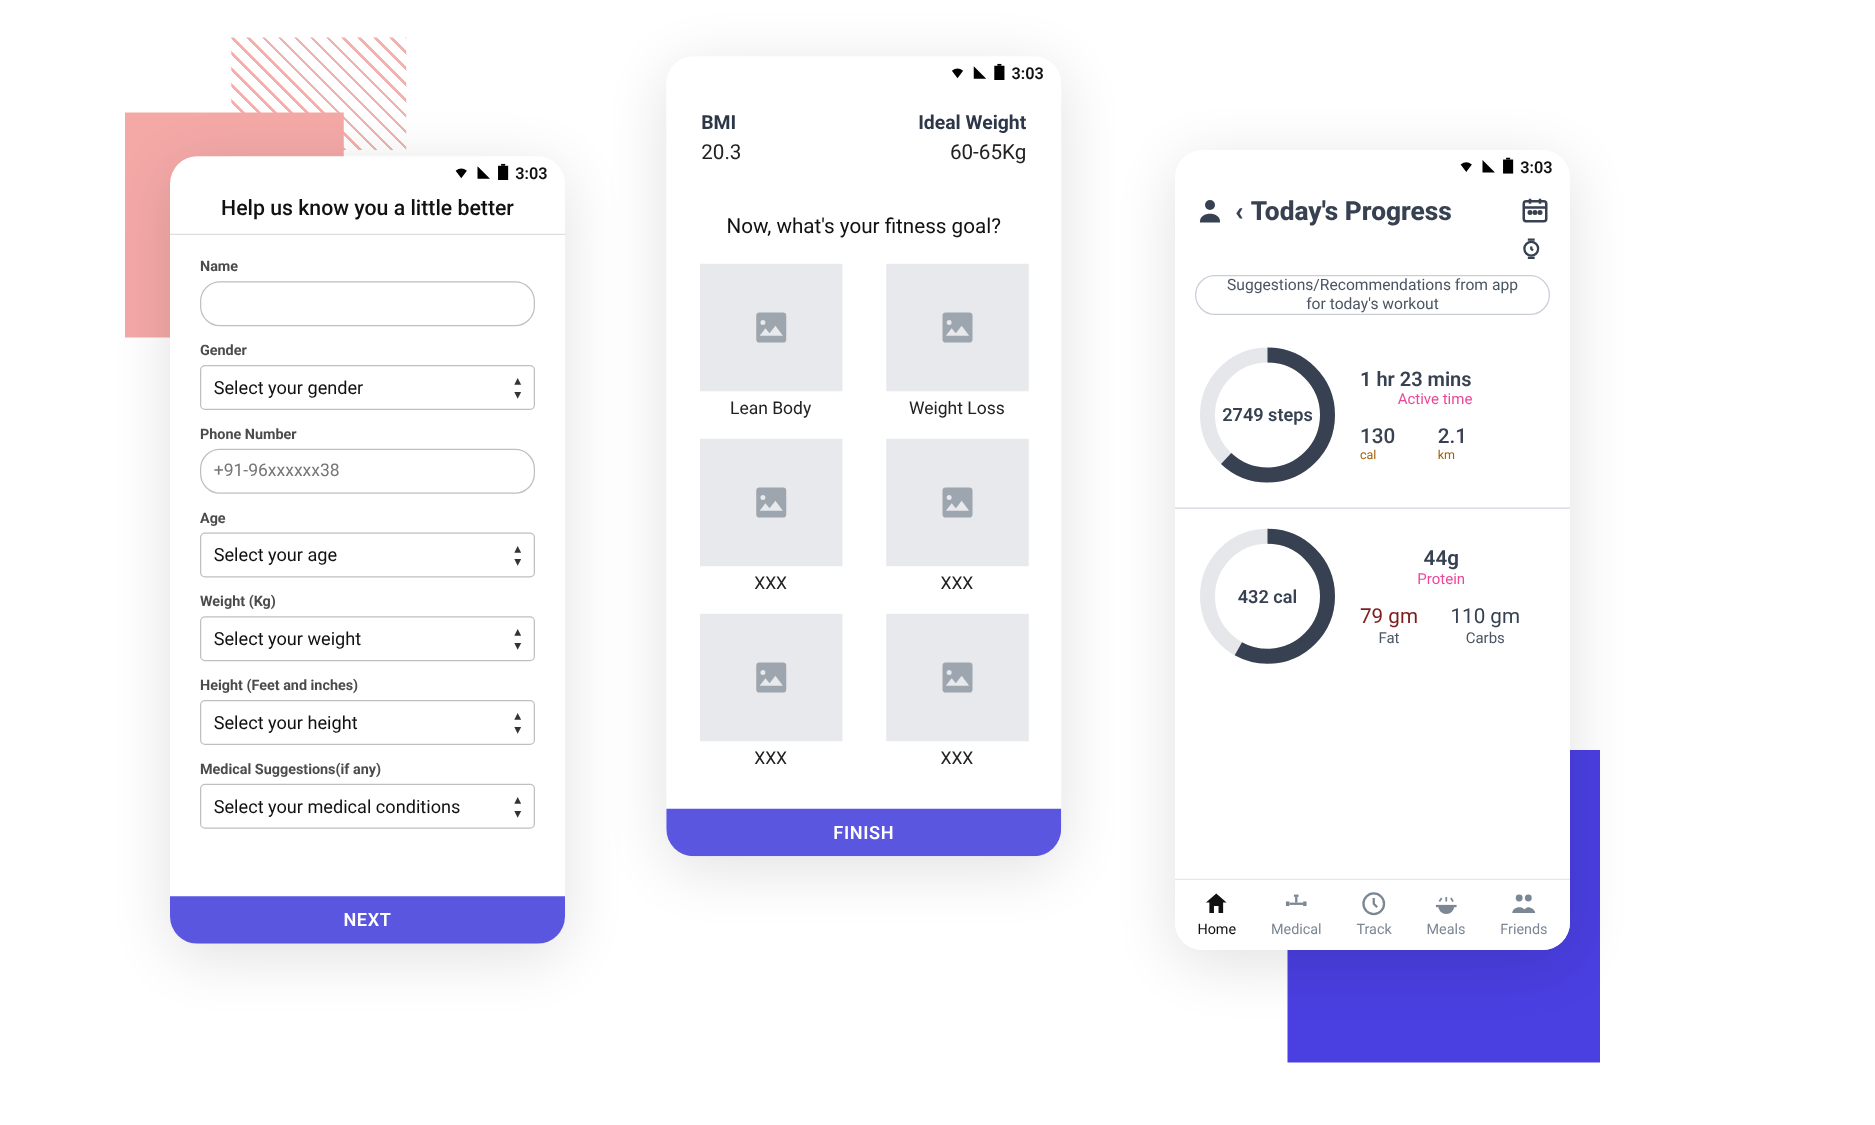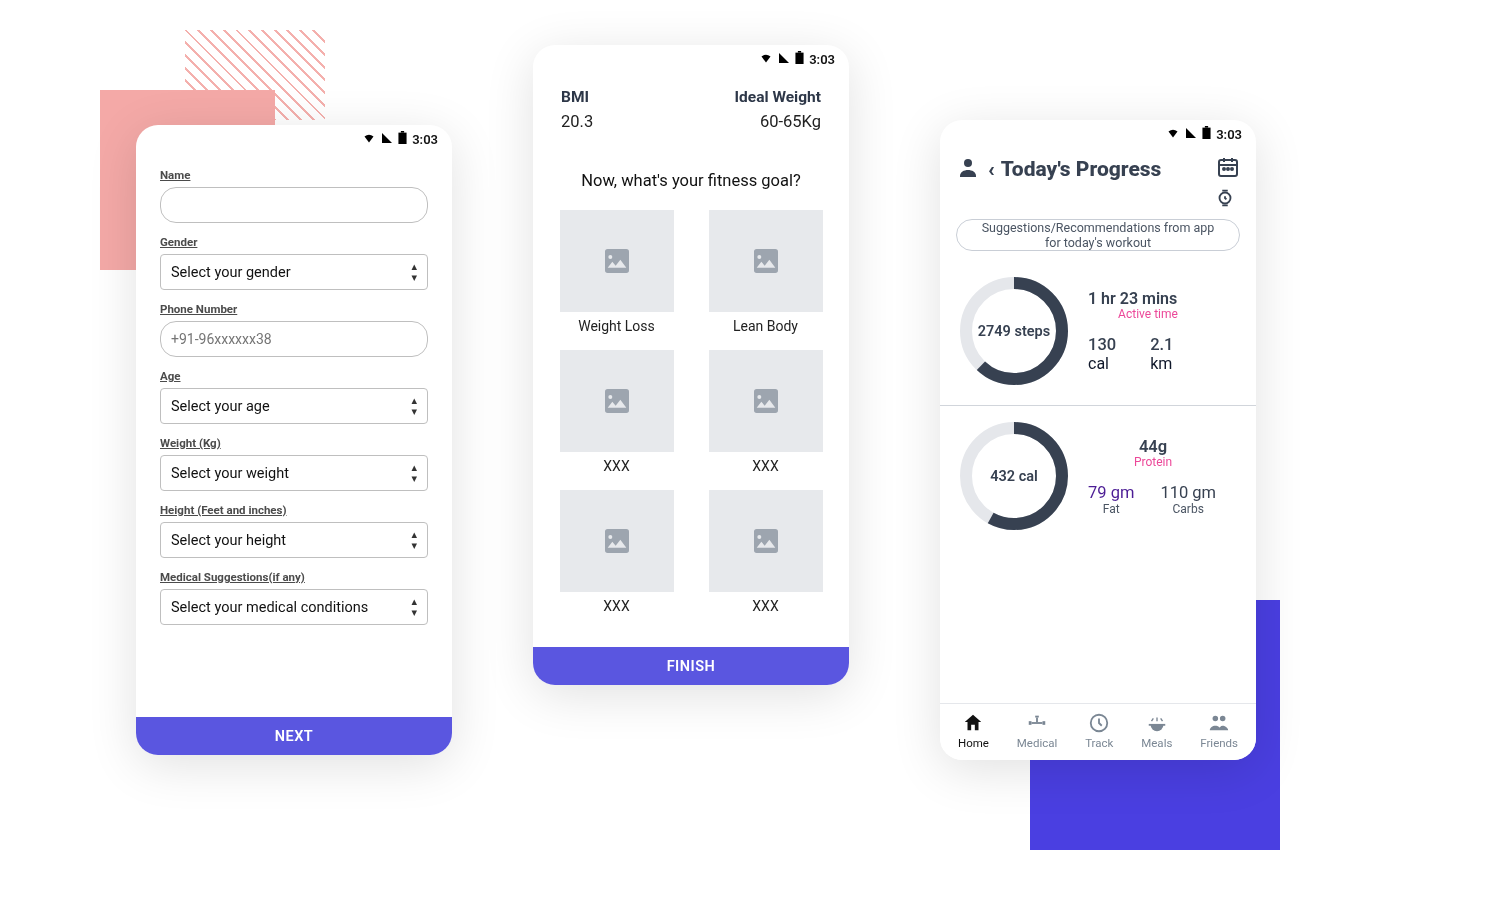--- a/index.html
+++ b/index.html
@@ -50,21 +50,21 @@
   .statusbar {
     display: flex; justify-content: flex-end; align-items: center;
     padding: 6px 14px 3px 14px; gap: 5px;
     font-size: 13px; font-weight: 600; color: #111;
   }
   .sb-icon { display:inline-block; }
 
   
   .p1-title { text-align: center; font-size: 17px; font-weight: 500; color:#111; padding: 6px 0 10px 0; border-bottom: 1px solid #ddd; }
   .p1-body { padding: 10px 24px 0 24px; flex:1; overflow:hidden; }
-  .field-label { font-size: 11.5px; font-weight: 700; color:#4b4b4b; margin-top: 12px; margin-bottom:5px;text-decoration:underline; }
+  .field-label { font-size: 11.5px; font-weight: 700; color:#4b4b4b; margin-top: 12px; margin-bottom:5px; }
   .field-label:first-child { margin-top: 8px; }
   .text-input {
     width:100%; height:36px; border:1px solid #bfbfbf; border-radius:16px;
     padding: 0 10px; font-size:14px;
   }
   .select-input {
     width:100%; height:36px; border:1px solid #bfbfbf; border-radius:4px;
     padding: 0 10px; font-size:14.5px; color:#111;
     display:flex; align-items:center; justify-content:space-between;
     background:#fff;
@@ -108,21 +108,21 @@
   .divider { height:1px; background:#d1d5db; margin:0; }
   .ring { position:relative; width:112px; height:112px; }
   .ring svg { transform: rotate(-90deg); }
   .ring-text { position:absolute; inset:0; display:flex; align-items:center; justify-content:center; font-size:14.5px; font-weight:600; color:#374151; }
   .stats { flex:1; }
   .stat-main { font-size:16px; font-weight:600; color:#374151; }
   .stat-sub { font-size:12px; color:#ec4899; margin-top:-1px; }
   .stat-row { display:flex; gap:34px; margin-top:14px; }
   .stat-col { text-align:left; }
   .stat-col .v { font-size:16.5px; color:#374151; font-weight:500; }
-  .stat-col .l { font-size:16px; color:#0f172a; }
+  .stat-col .l { font-size:10px; color:#a16207; }
   .stat-row2 { display:flex; gap:26px; margin-top:14px; }
   .stat-center { text-align:center; }
   .p3-nav {
     margin-top:auto; border-top:1px solid #e5e7eb; display:flex; justify-content:space-around;
     padding:8px 4px 10px 4px; background:#fff;
   }
   .nav-item { display:flex; flex-direction:column; align-items:center; font-size:11.5px; color:#7b8794; gap:2px; }
   .nav-item.active { color:#111; }
   .nav-item svg { width:26px; height:22px; }
 </style>
@@ -147,20 +147,21 @@
     </span>
     <span class="sb-icon">
       <svg width="9" height="13" viewBox="0 0 10 16">
           <rect x="3" y="0" width="4" height="2" fill="#000"></rect>
           <rect x="0" y="2" width="10" height="14" fill="#000"></rect>
         </svg>
     </span>
     <span>3:03</span>
   </div>
 
+  <div class="p1-title">Help us know you a little better</div>
 
   <div class="p1-body">
     <div class="field-label">Name</div>
     <input class="text-input" style="">
 
     <div class="field-label">Gender</div>
     <div class="select-input">
       <span>Select your gender</span>
       <span class="select-caret">▴<br>▾</span>
     </div>
@@ -226,29 +227,29 @@
 
   <div class="p2-question">Now, what's your fitness goal?</div>
 
   <div class="goal-grid">
     <div class="goal-item">
       <div class="goal-img">
           <svg viewBox="0 0 24 24">
             <path d="M21 19V5a2 2 0 00-2-2H5a2 2 0 00-2 2v14a2 2 0 002 2h14a2 2 0 002-2zM8.5 9A1.5 1.5 0 117 7.5 1.5 1.5 0 018.5 9zM5 17l3.5-4.5 2.5 3 3.5-4.5L19 17H5z"></path>
           </svg>
         </div>
+      <div class="goal-label">Lean Body</div>
+    </div>
+    <div class="goal-item">
+      <div class="goal-img">
+          <svg viewBox="0 0 24 24">
+            <path d="M21 19V5a2 2 0 00-2-2H5a2 2 0 00-2 2v14a2 2 0 002 2h14a2 2 0 002-2zM8.5 9A1.5 1.5 0 117 7.5 1.5 1.5 0 018.5 9zM5 17l3.5-4.5 2.5 3 3.5-4.5L19 17H5z"></path>
+          </svg>
+        </div>
       <div class="goal-label">Weight Loss</div>
-    </div>
-    <div class="goal-item">
-      <div class="goal-img">
-          <svg viewBox="0 0 24 24">
-            <path d="M21 19V5a2 2 0 00-2-2H5a2 2 0 00-2 2v14a2 2 0 002 2h14a2 2 0 002-2zM8.5 9A1.5 1.5 0 117 7.5 1.5 1.5 0 018.5 9zM5 17l3.5-4.5 2.5 3 3.5-4.5L19 17H5z"></path>
-          </svg>
-        </div>
-      <div class="goal-label">Lean Body</div>
     </div>
     <div class="goal-item">
       <div class="goal-img">
           <svg viewBox="0 0 24 24">
             <path d="M21 19V5a2 2 0 00-2-2H5a2 2 0 00-2 2v14a2 2 0 002 2h14a2 2 0 002-2zM8.5 9A1.5 1.5 0 117 7.5 1.5 1.5 0 018.5 9zM5 17l3.5-4.5 2.5 3 3.5-4.5L19 17H5z"></path>
           </svg>
         </div>
       <div class="goal-label">XXX</div>
     </div>
     <div class="goal-item">
@@ -366,21 +367,21 @@
       </svg>
       <div class="ring-text">432 cal</div>
     </div>
     <div class="stats">
       <div style="text-align:center; padding-right:20px;">
         <div class="v stat-main" style="font-size:16.5px;">44g</div>
         <div class="l stat-sub">Protein</div>
       </div>
       <div class="stat-row2">
         <div class="stat-center">
-          <div class="v" style="font-size:16.5px;color:#4c1d95;">79 gm</div>
+          <div class="v" style="font-size:16.5px;color:#7f1d1d;">79 gm</div>
           <div class="l" style="font-size:12px;color:#4b5563;">Fat</div>
         </div>
         <div class="stat-center">
           <div class="v" style="font-size:16.5px;color:#374151;">110 gm</div>
           <div class="l" style="font-size:12px;color:#4b5563;">Carbs</div>
         </div>
       </div>
     </div>
   </div>
 

